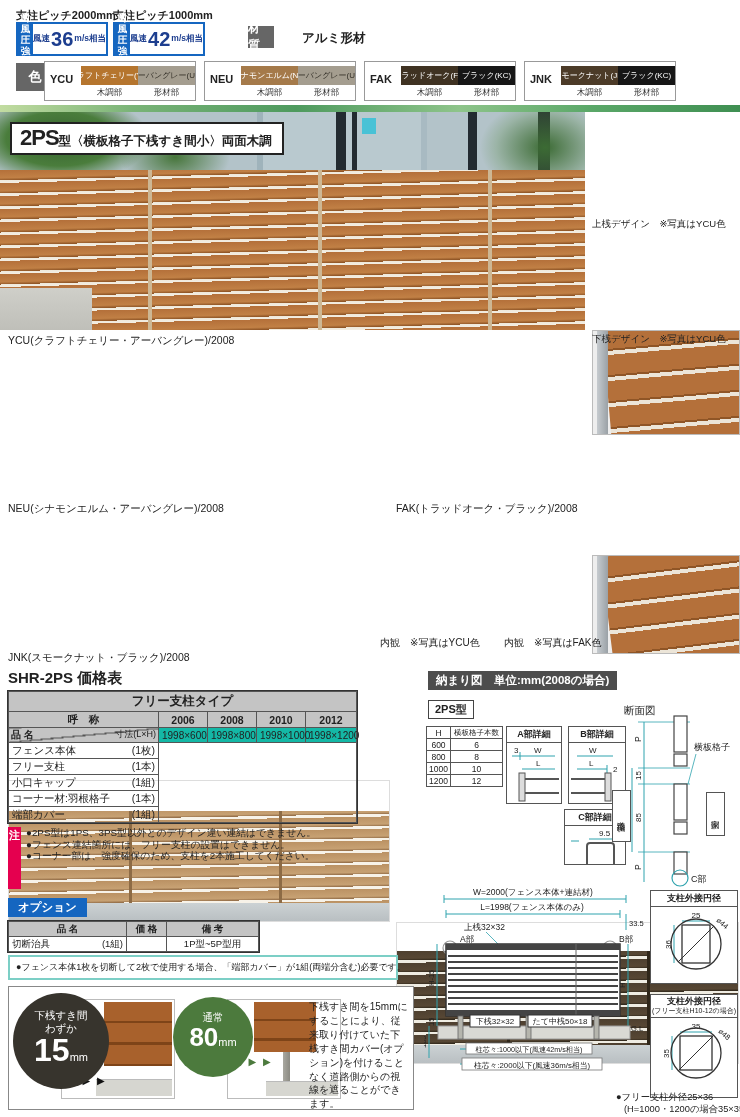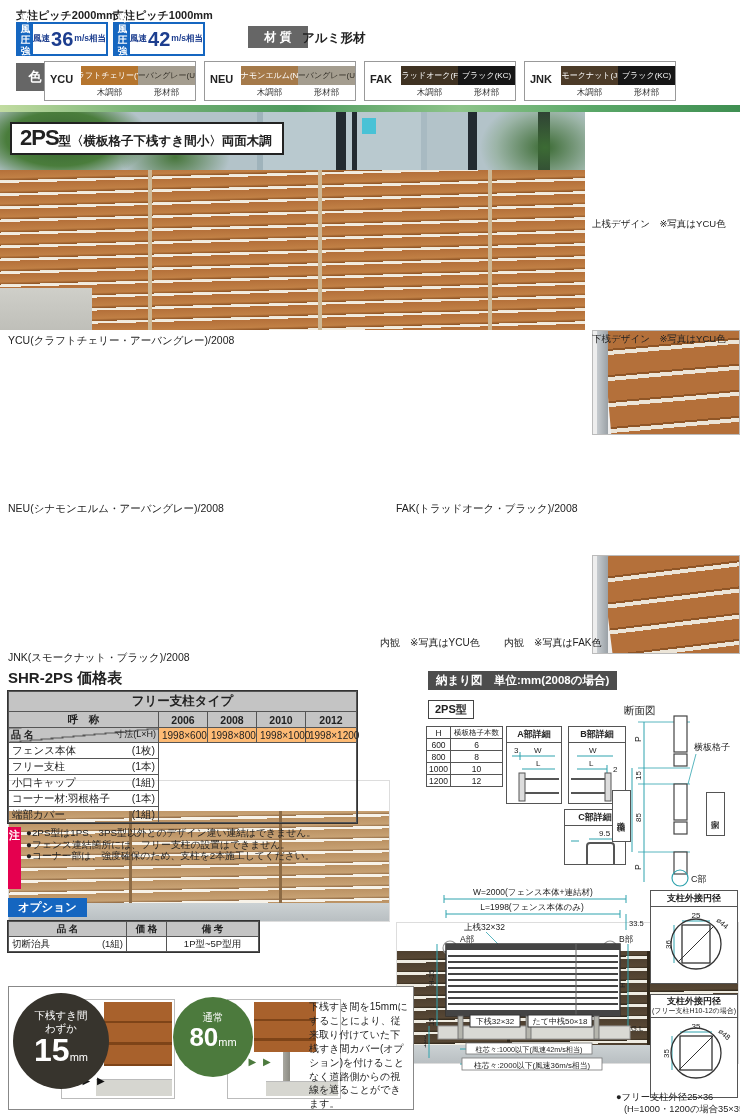--- a/index.html
+++ b/index.html
@@ -53,21 +53,21 @@
     repeating-linear-gradient(90deg,transparent 0 110px,#2f2619 110px 113px,transparent 113px 140px),
     repeating-linear-gradient(179deg,#4e4030 0,#574734 7.5px,#332a1d 9.5px,#efece2 9.5px,#efece2 12px);}
   .base{position:absolute;left:0;right:0;bottom:0;background:linear-gradient(#ccd2d4,#b9bfc2);}
 
   
   .sec-title{font-size:15px;font-weight:bold;}
   table.price{border-collapse:collapse;width:348px;table-layout:fixed;}
   table.price td{border:1px solid #555;font-size:10.5px;padding:0 3px;height:16px;box-sizing:border-box;}
   table.price .hdr{background:#c4c4c4;text-align:center;font-weight:bold;}
   table.price .type-hdr{font-size:12.5px;height:20px;}
-  table.price .size{background:#fdba74;text-align:center;font-size:10px;height:15px;}
+  table.price .size{background:#14b8a6;text-align:center;font-size:10px;height:15px;}
   table.price .diag{position:relative;height:15px;background:
      linear-gradient(to bottom right,transparent calc(50% - 0.6px),#555 calc(50% - 0.6px),#555 calc(50% + 0.6px),transparent calc(50% + 0.6px)),#c4c4c4;}
   .diag .d-tr{position:absolute;right:2px;top:0;font-size:9px;}
   .diag .d-bl{position:absolute;left:2px;bottom:0;font-size:10px;font-weight:bold;}
   table.price .iname{display:flex;justify-content:space-between;}
   .outer-border{outline:1.5px solid #333;}
 
   
   .note-bar{width:13px;background:#e5004f;}
   .note-badge{color:#fff;font-size:11px;font-weight:bold;text-align:center;padding-top:1px;}
@@ -126,21 +126,21 @@
   </div>
   <div class="abs wind-badge" style="left:113px;top:22px;">
     <div class="wind-left">耐風圧<br>強度</div>
     <div class="wind-right">
       <span class="wind-sm">風速</span>
       <span class="wind-num">42</span>
       <span class="wind-sm">m/s相当</span>
     </div>
   </div>
 
-  <div class="abs gray-badge" style="left:248px;top:26px;width:60px;height:22px;font-size:12px;">材 質</div>
+  <div class="abs gray-badge" style="left:248px;top:26px;width:26px;height:22px;font-size:12px;">材 質</div>
   <div class="abs material-value" style="left:302px;top:30px;">アルミ形材</div>
 
   <div class="abs gray-badge" style="left:16px;top:63px;width:38px;height:28px;font-size:13px;">色</div>
 
   <div class="abs color-box" style="left:44px;top:61px;">
     <div class="color-code">YCU</div>
     <div class="sw-col">
         <div class="swatch" style="background: rgb(181, 117, 46); color: rgb(255, 255, 255);">クラフトチェリー(YC)</div>
         <div class="sw-cap">木調部</div>
       </div>
@@ -334,20 +334,21 @@
             <span class="iname" style="display:flex;justify-content:space-between;">
               <span>切断治具</span>
               <span>(1組)</span>
             </span>
           </td>
       <td></td>
       <td style="text-align:center;">1P型~5P型用</td>
     </tr>
   </tbody>
     </table>
+  <div class="abs teal-note" style="left:8px;top:955px;width:390px;box-sizing:border-box;">●フェンス本体1枚を切断して2枚で使用する場合、「端部カバー」が1組(両端分含む)必要です。</div>
 
   <div class="abs feat-panel" style="left:8px;top:986px;width:404px;height:122px;">
     <div class="feat-card" style="left:52px;top:12px;width:112px;height:98px;">
       <div class="fc-wood" style="right:2px;top:2px;width:68px;height:64px;"></div>
       <div class="fc-base" style="left:34px;right:2px;bottom:2px;height:16px;"></div>
       <div class="arrows abs" style="left:6px;bottom:12px;color:#111;">▶ ▶ ▶</div>
     </div>
     <div class="circle c-dark" style="left:4px;top:6px;width:96px;height:96px;">
       <div style="margin-top:16px;" class="c-line">下桟すき間</div>
       <div class="c-line">わずか</div>

